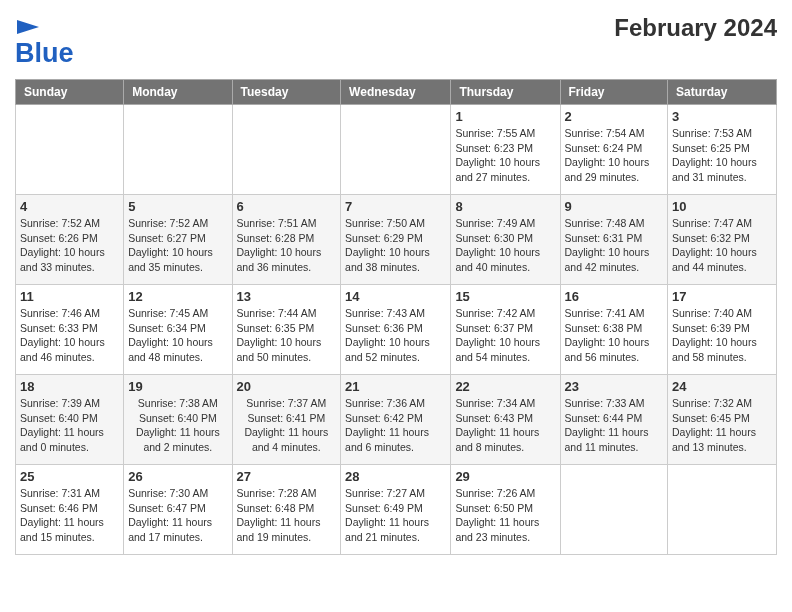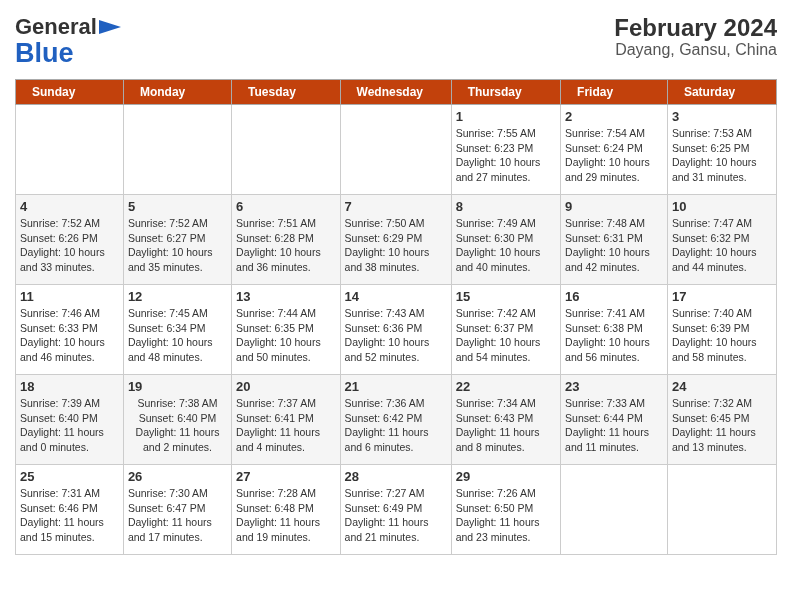--- a/index.html
+++ b/index.html
@@ -49,23 +49,23 @@
       font-size: 16px;
       font-weight: normal;
       color: #555;
     }
     table {
       width: 100%;
       border-collapse: collapse;
       font-size: 11px;
     }
     thead tr th {
-      background: #c2410c;
+      background: #737373;
       color: #fff;
-      padding: 5px 16px;
+      padding: 5px 8px;
       text-align: left;
       font-size: 12px;
       font-weight: bold;
       border: 1px solid #aaa;
     }
     tbody tr td {
       border: 1px solid #ccc;
       vertical-align: top;
       padding: 4px 4px;
       height: 90px;
@@ -91,30 +91,29 @@
       background: #fff !important;
     }
   </style>
 </head>
 <body>
 
 <div class="header">
   <div class="logo">
     <div class="logo-row">
       <span class="logo-text">
-        <span>General</span><svg class="logo-arrow" viewBox="0 0 22 14" xmlns="http://www.w3.org/2000/svg">
+        <svg class="logo-arrow" viewBox="0 0 22 14" xmlns="http://www.w3.org/2000/svg">
             <polygon points="0,0 22,7 0,14" fill="#2060c0"></polygon>
           </svg>
       </span>
     </div>
     <span class="logo-text" style="color:#2060c0; font-size:27px;">Blue</span>
   </div>
   <div class="title-block">
     <h1>February 2024</h1>
-    <h2>Dayang, Gansu, China</h2>
   </div>
 </div>
 
 <table>
   <thead>
     <tr id="header-row">
         <th>Sunday</th>
         <th>Monday</th>
         <th>Tuesday</th>
         <th>Wednesday</th>
@@ -244,21 +243,21 @@
 Daylight: 11 hours and 0 minutes.</div>
         </td>
         <td>
           <span class="day-number">19</span>
           <div class="day-info" style="white-space: pre-line; text-align: center;">Sunrise: 7:38 AM
 Sunset: 6:40 PM
 Daylight: 11 hours and 2 minutes.</div>
         </td>
         <td>
           <span class="day-number">20</span>
-          <div class="day-info" style="white-space: pre-line;">Sunrise: 7:37 AM
+          <div class="day-info" style="white-space: pre-line; text-align: center;">Sunrise: 7:37 AM
 Sunset: 6:41 PM
 Daylight: 11 hours and 4 minutes.</div>
         </td>
         <td>
           <span class="day-number">21</span>
           <div class="day-info" style="white-space: pre-line;">Sunrise: 7:36 AM
 Sunset: 6:42 PM
 Daylight: 11 hours and 6 minutes.</div>
         </td>
         <td>

